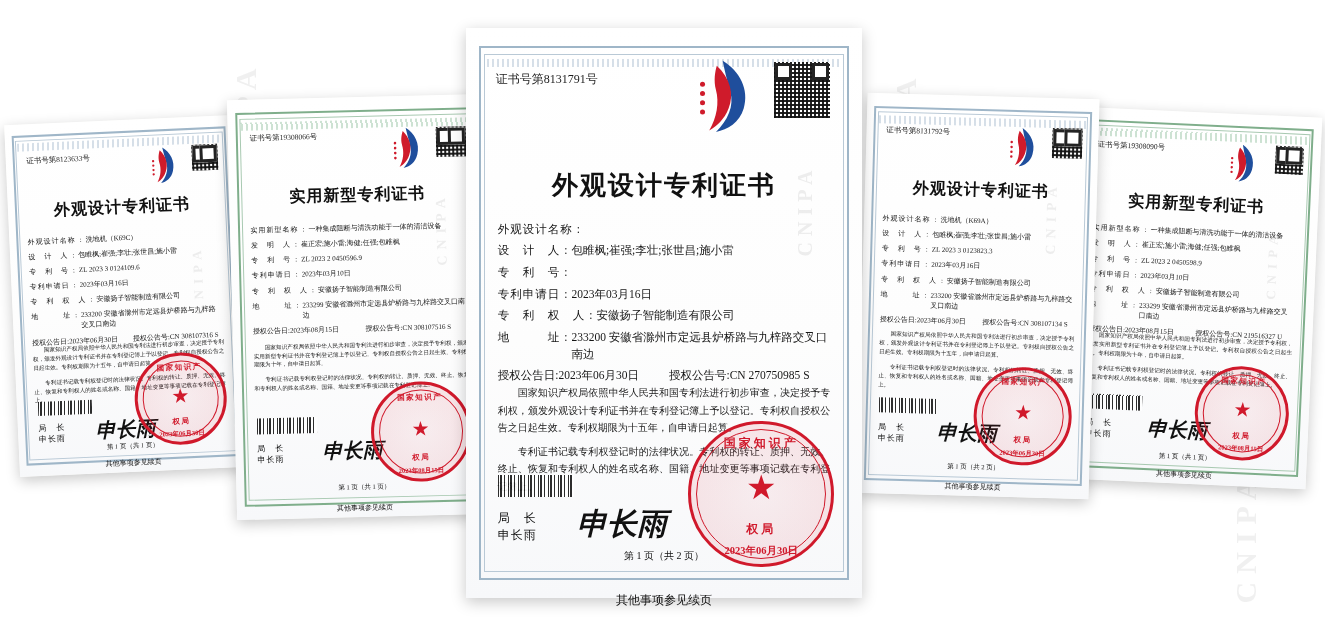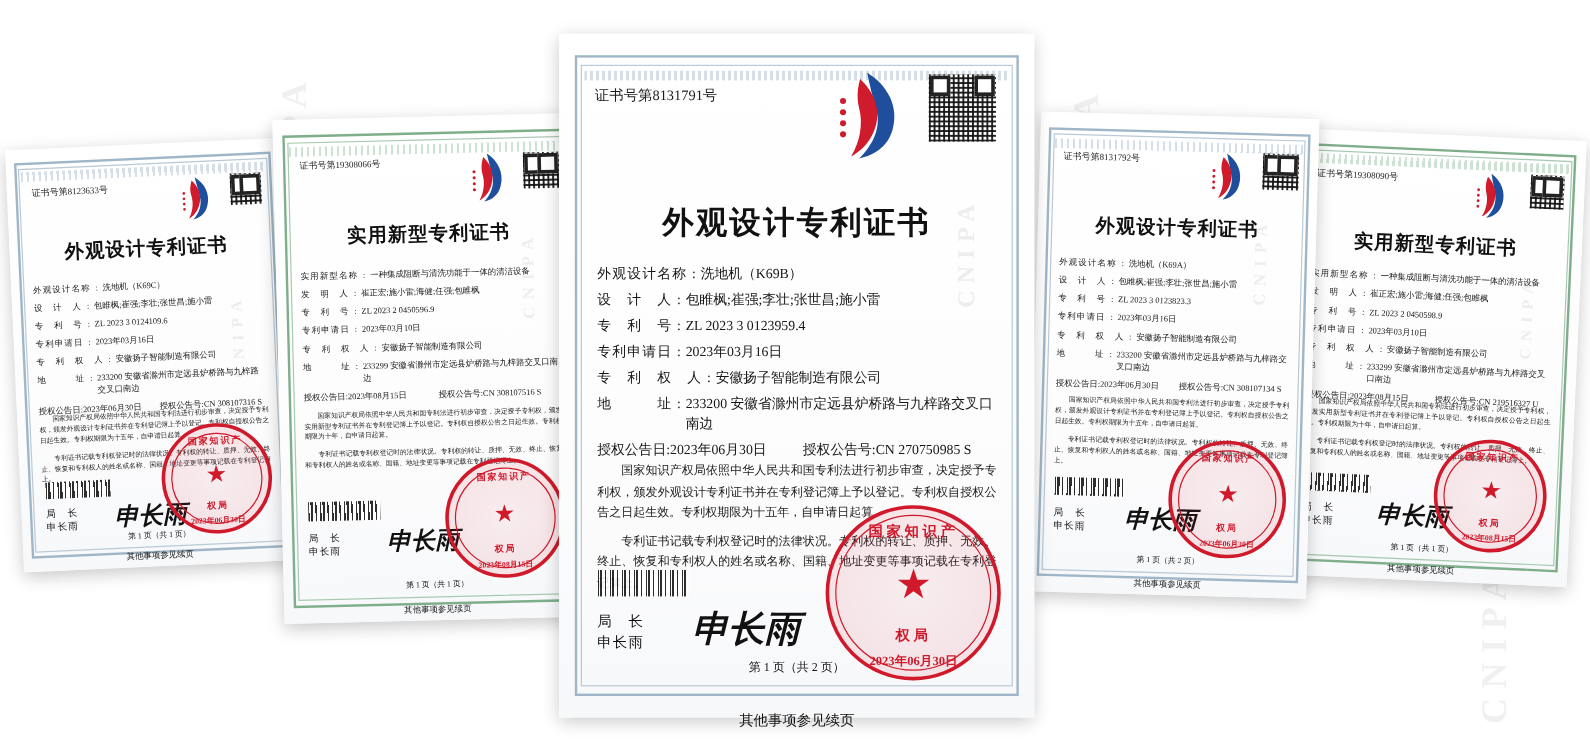--- a/index.html
+++ b/index.html
@@ -772,31 +772,29 @@
         </svg>
       </div>
       <div class="qr"></div>
 
       <div class="title">外观设计专利证书</div>
 
       <div class="fields">
         <div class="row">
             <span class="lbl">外观设计名称</span>
             <span class="sep">:</span>
-            <span class="val">洗地机（K69B）</span>
           </div>
         <div class="row">
             <span class="lbl">设　计　人</span>
             <span class="sep">:</span>
             <span class="val">包睢枫;崔强;李壮;张世昌;施小雷</span>
           </div>
         <div class="row">
             <span class="lbl">专　利　号</span>
             <span class="sep">:</span>
-            <span class="val">ZL 2023 3 0123959.4</span>
           </div>
         <div class="row">
             <span class="lbl">专利申请日</span>
             <span class="sep">:</span>
             <span class="val">2023年03月16日</span>
           </div>
         <div class="row">
             <span class="lbl">专　利　权　人</span>
             <span class="sep">:</span>
             <span class="val">安徽扬子智能制造有限公司</span>

